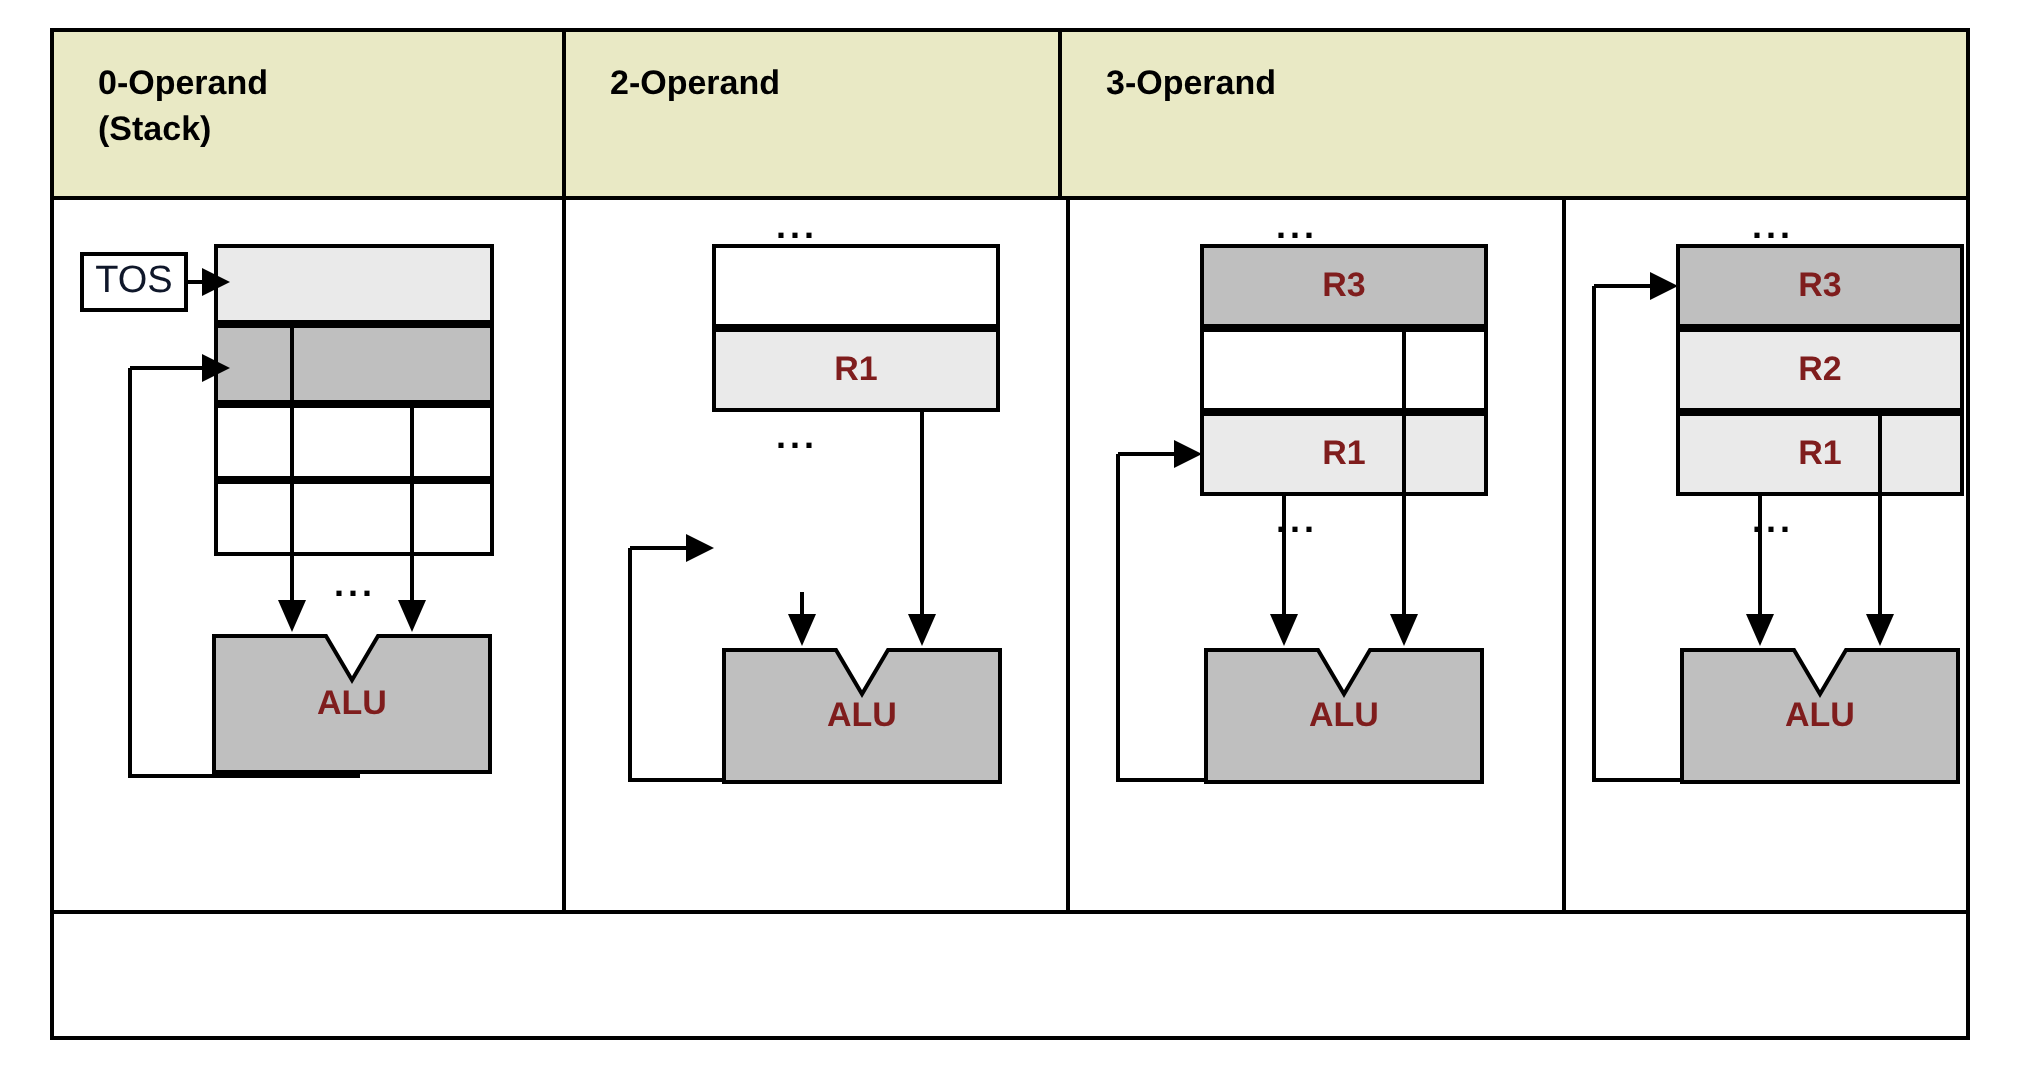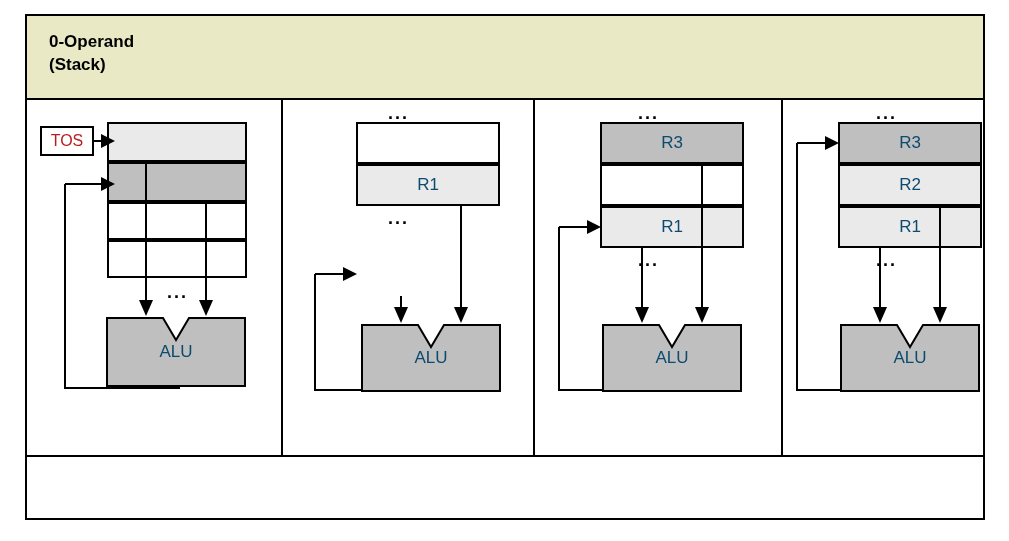--- a/index.html
+++ b/index.html
@@ -28,45 +28,51 @@
             white-space:pre;}
 
   .canvas{position:absolute;left:0;top:0;width:100%;height:100%;}
 
   
   .bx{position:absolute;box-sizing:border-box;border:2px solid #000;}
   .fill-light{background:#eaeaea;padding-left:48px;}
   .fill-dark{background:#bfbfbf;}
   .fill-white{background:#ffffff;}
   .bx .lbl{position:absolute;left:0;right:0;top:50%;transform:translateY(-50%);
-           text-align:center;font-size:17px;color:#0c4a6e;}
+           text-align:center;font-size:17px;color:#7f1d1d;font-weight:bold;}
 
   .vline{position:absolute;background:#000;width:2px;}
 
   .dots{position:absolute;font-size:18px;font-weight:bold;color:#000;
         letter-spacing:2px;line-height:1;}
 
   .tosbox{position:absolute;box-sizing:border-box;border:2px solid #000;
           background:#fff;}
   .tosbox .lbl{position:absolute;left:0;right:0;top:50%;transform:translateY(-50%);
-          text-align:center;font-size:16px;color:#b91c1c;}
+          text-align:center;font-size:19px;color:#0f172a;}
 
   svg.ov{position:absolute;left:0;top:0;overflow:visible;}
 </style>
 </head>
 <body>
 
 <div id="root">
   <div class="table">
 
     <div class="row header">
       <div class="cell c0">
         <div class="hdr-text">0-Operand
 (Stack)</div>
       </div>
+      <div class="cell c2">
+        <div class="hdr-text">2-Operand</div>
+      </div>
+      <div class="cell c3">
+        <div class="hdr-text">3-Operand</div>
+      </div>
     </div>
 
     <div class="row body">
 
       <div class="cell c0">
         <div class="canvas">
 
           <div class="tosbox" style="left:13px;top:26px;width:54px;height:30px;">
             <span class="lbl">TOS</span>
           </div>

